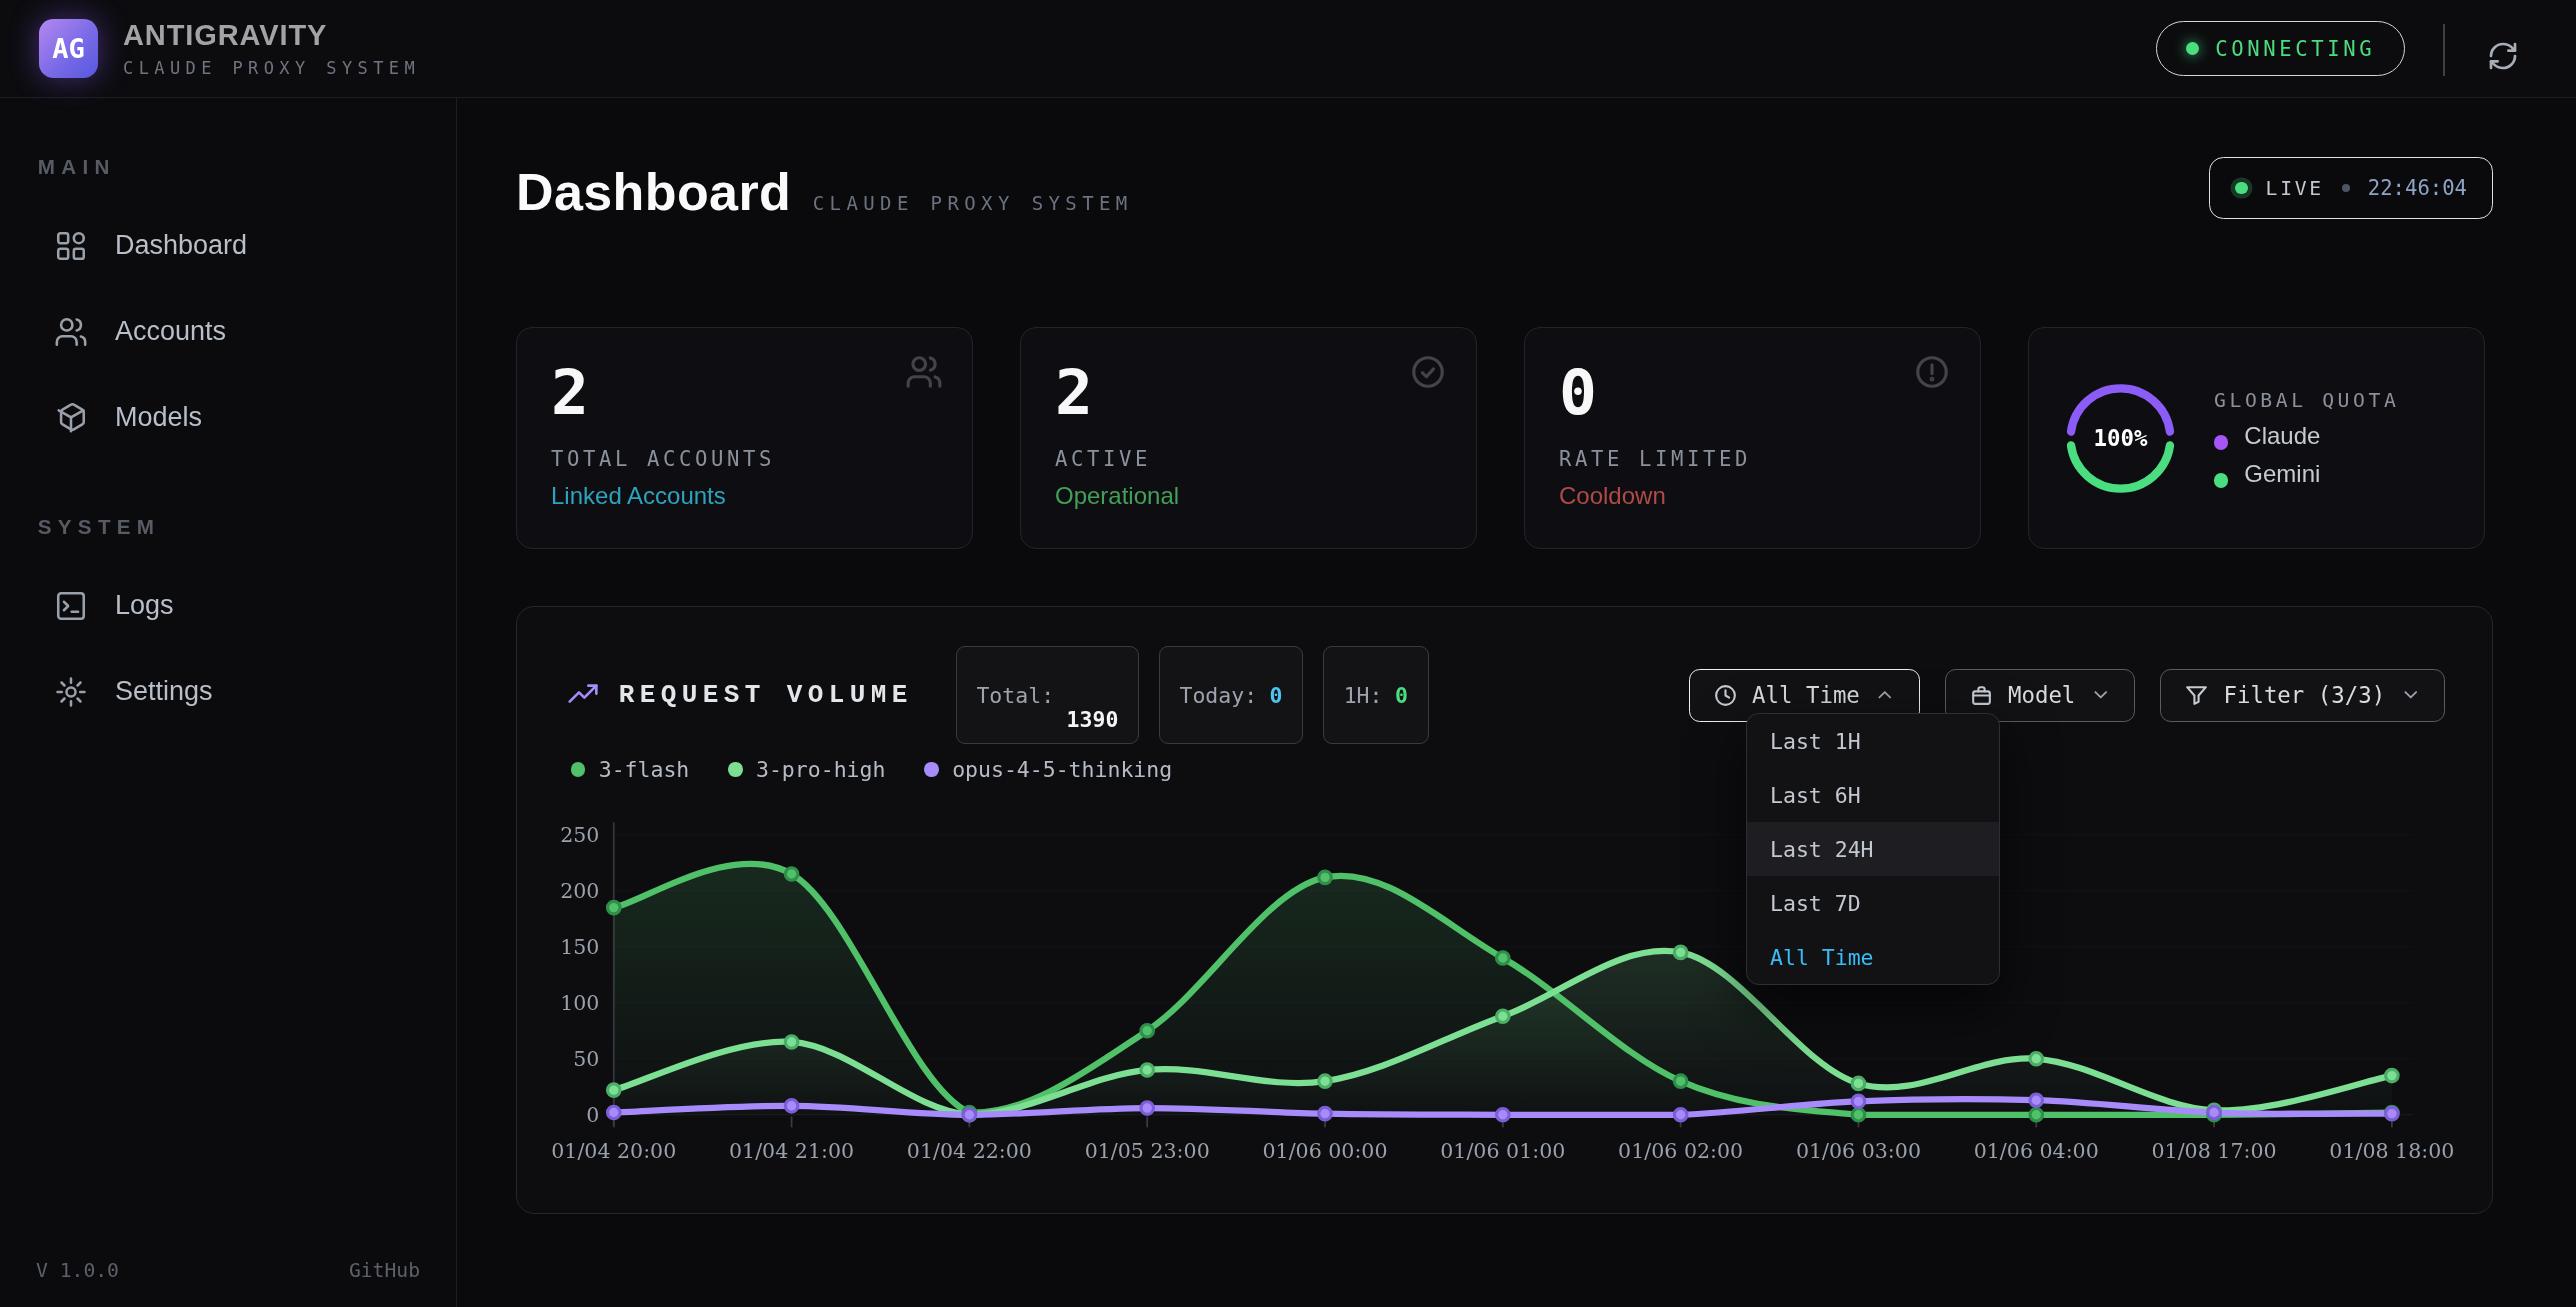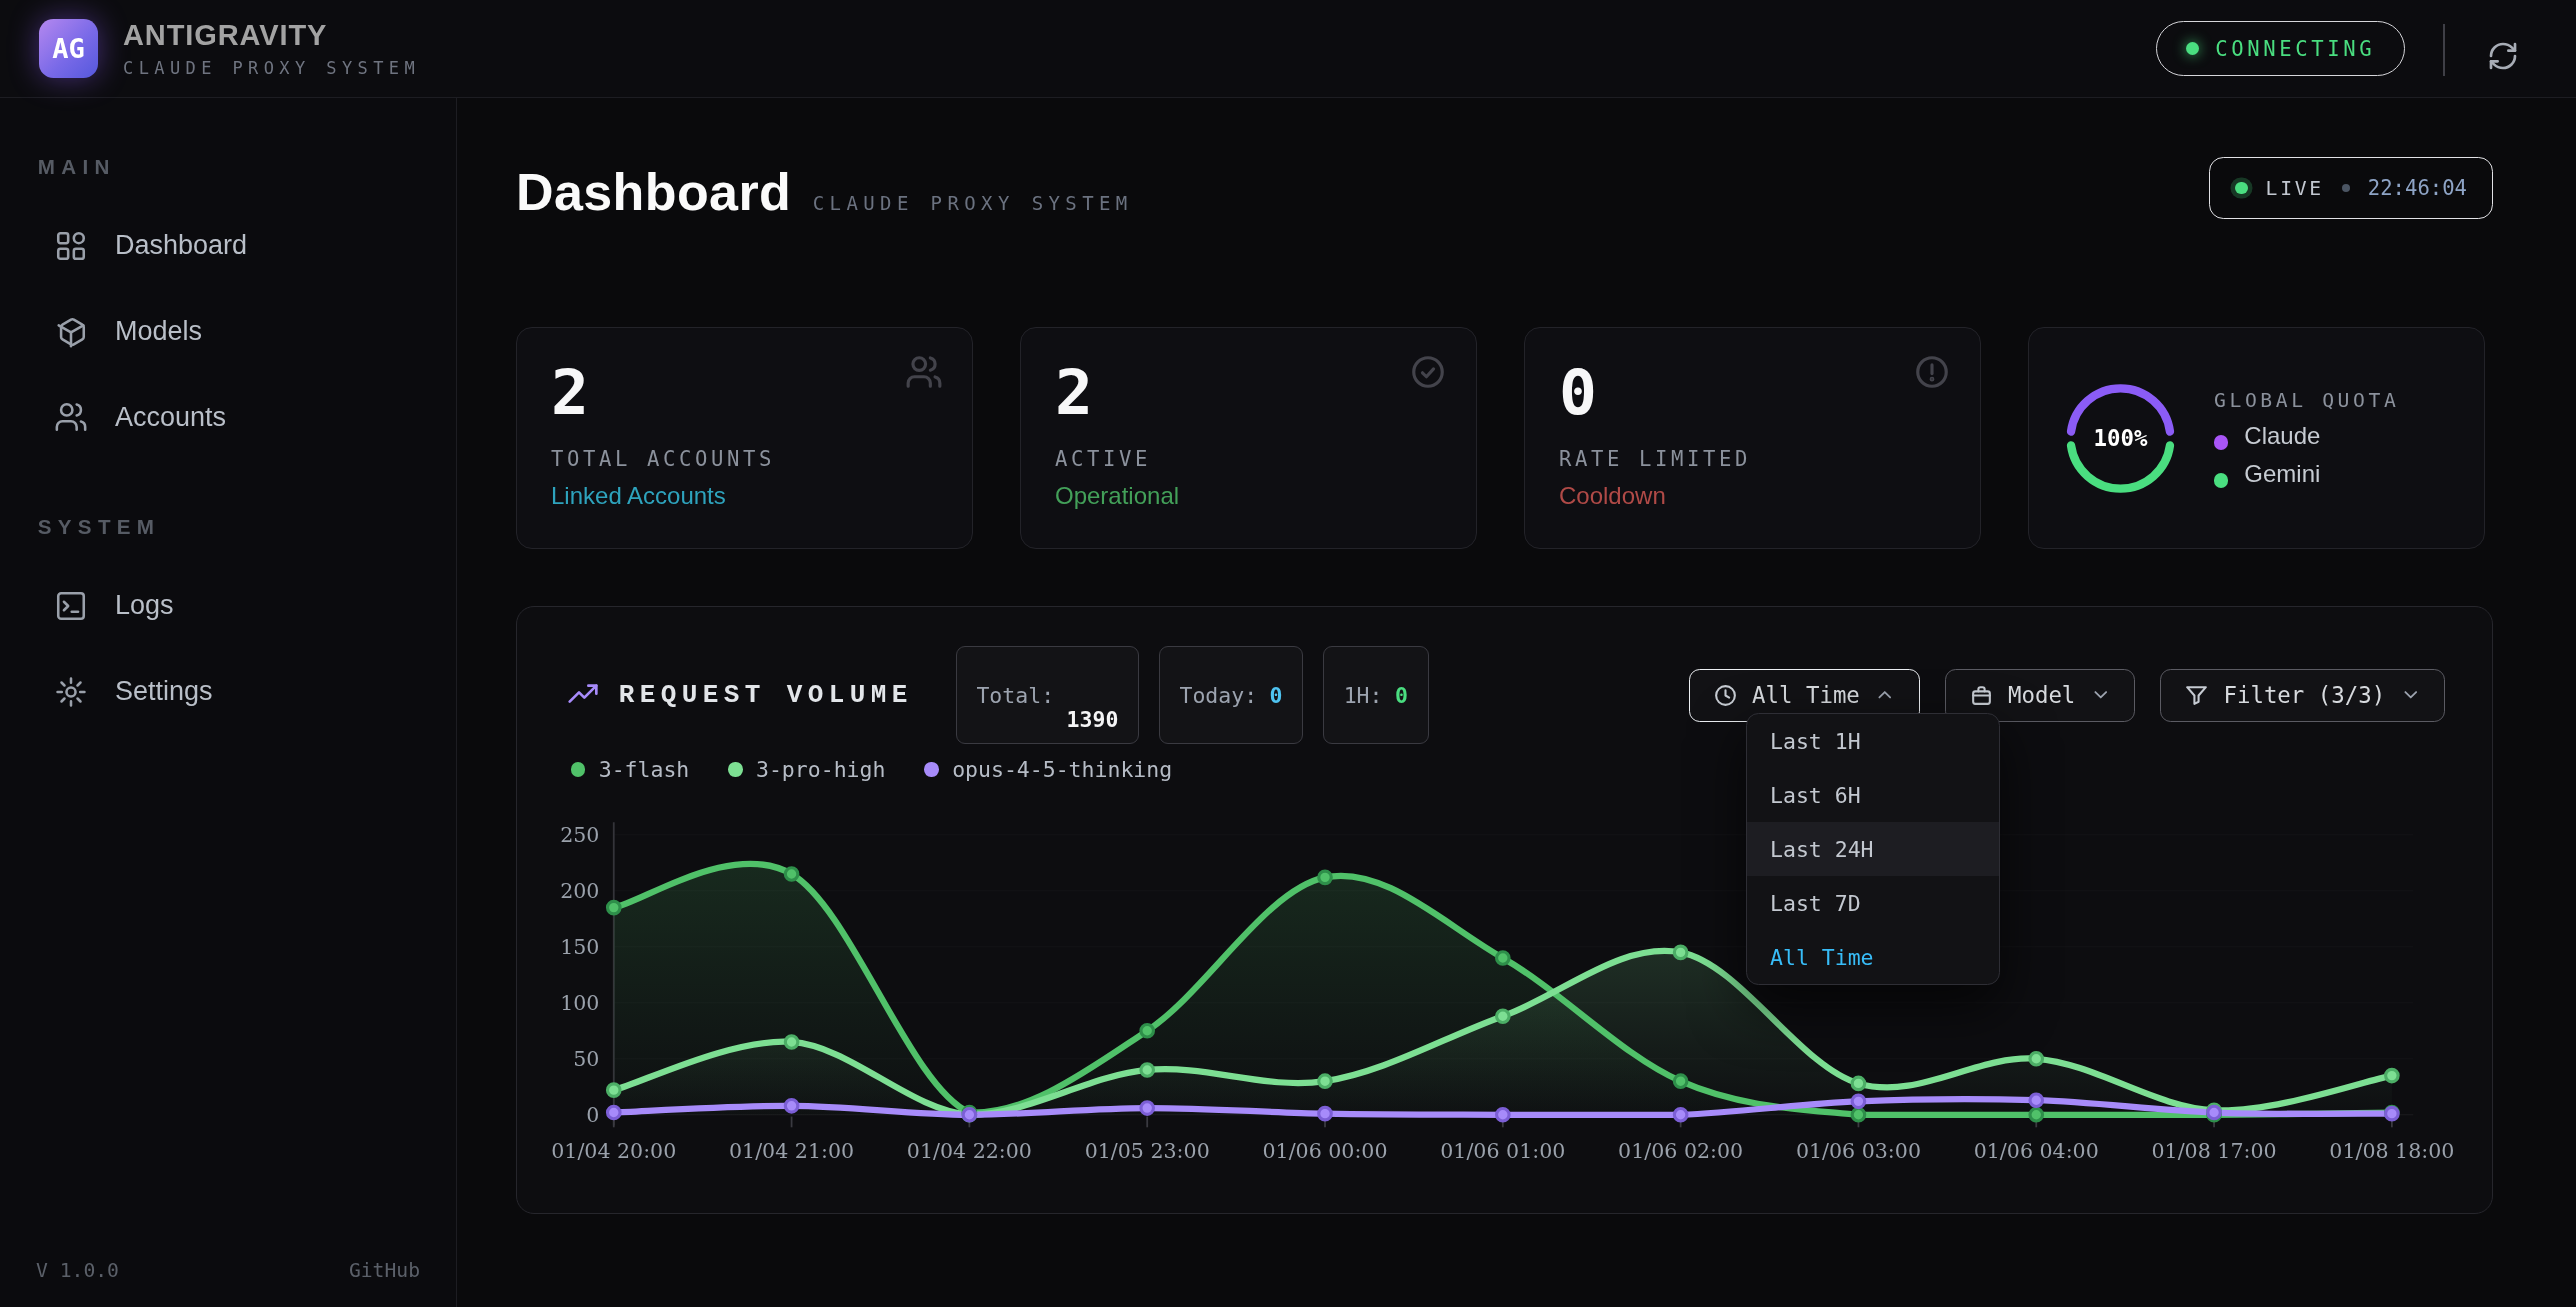--- a/index.html
+++ b/index.html
@@ -145,34 +145,34 @@
           <svg viewBox="0 0 24 24" fill="none" stroke="currentColor" stroke-width="1.8" stroke-linecap="round" stroke-linejoin="round">
             <rect x="3" y="3" width="7" height="7" rx="1.5"></rect>
             <rect x="14" y="3" width="7" height="7" rx="3.5"></rect>
             <rect x="3" y="14" width="7" height="7" rx="1.5"></rect>
             <rect x="14" y="14" width="7" height="7" rx="1.5"></rect>
           </svg>
           <span class="nav-item-label">Dashboard</span>
         </div>
         <div class="nav-item">
           <svg viewBox="0 0 24 24" fill="none" stroke="currentColor" stroke-width="1.8" stroke-linecap="round" stroke-linejoin="round">
-            <path d="M21 8.5v7a2 2 0 0 1-1 1.73l-6 3.5a2 2 0 0 1-2 0l-6-3.5a2 2 0 0 1-1-1.73v-7a2 2 0 0 1 1-1.73l6-3.5a2 2 0 0 1 2 0l6 3.5a2 2 0 0 1 1 1.73z"></path>
-            <path d="M3.3 7.3 12 12.3l8.7-5"></path>
-            <path d="M12 22V12"></path>
-          </svg>
-          <span class="nav-item-label">Models</span>
-        </div>
-        <div class="nav-item">
-          <svg viewBox="0 0 24 24" fill="none" stroke="currentColor" stroke-width="1.8" stroke-linecap="round" stroke-linejoin="round">
             <path d="M16 21v-2a4 4 0 0 0-4-4H6a4 4 0 0 0-4 4v2"></path>
             <circle cx="9" cy="7" r="4"></circle>
             <path d="M22 21v-2a4 4 0 0 0-3-3.87"></path>
             <path d="M16 3.13a4 4 0 0 1 0 7.75"></path>
           </svg>
           <span class="nav-item-label">Accounts</span>
+        </div>
+        <div class="nav-item">
+          <svg viewBox="0 0 24 24" fill="none" stroke="currentColor" stroke-width="1.8" stroke-linecap="round" stroke-linejoin="round">
+            <path d="M21 8.5v7a2 2 0 0 1-1 1.73l-6 3.5a2 2 0 0 1-2 0l-6-3.5a2 2 0 0 1-1-1.73v-7a2 2 0 0 1 1-1.73l6-3.5a2 2 0 0 1 2 0l6 3.5a2 2 0 0 1 1 1.73z"></path>
+            <path d="M3.3 7.3 12 12.3l8.7-5"></path>
+            <path d="M12 22V12"></path>
+          </svg>
+          <span class="nav-item-label">Models</span>
         </div>
       </div>
       <div class="nav-section-label">SYSTEM</div>
       <div class="nav-items">
         <div class="nav-item">
           <svg viewBox="0 0 24 24" fill="none" stroke="currentColor" stroke-width="1.8" stroke-linecap="round" stroke-linejoin="round">
             <rect x="3" y="3" width="18" height="18" rx="2"></rect>
             <path d="m7 9 3 3-3 3"></path>
             <path d="M12.5 16H17"></path>
           </svg>

